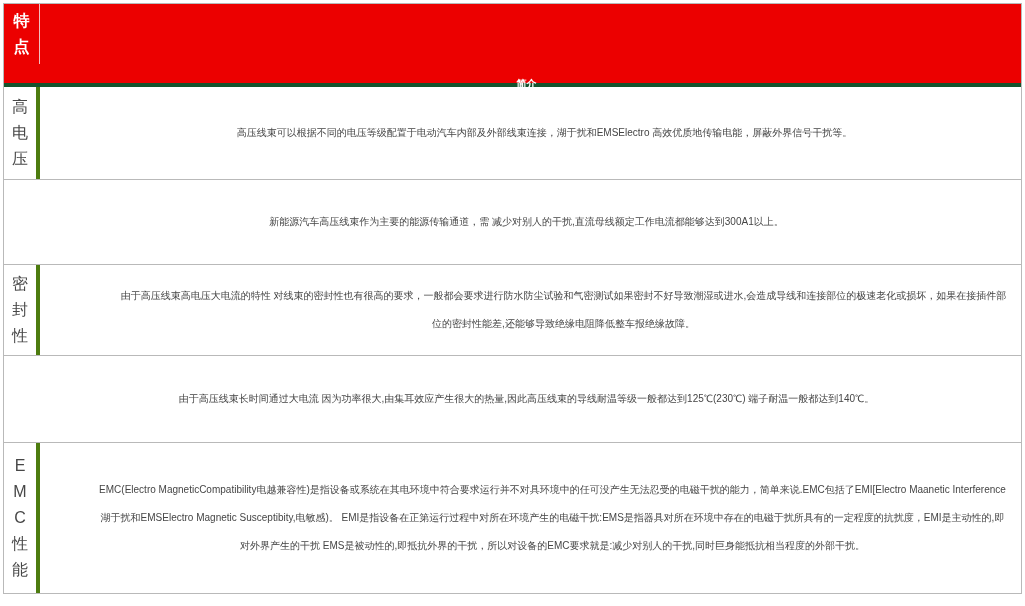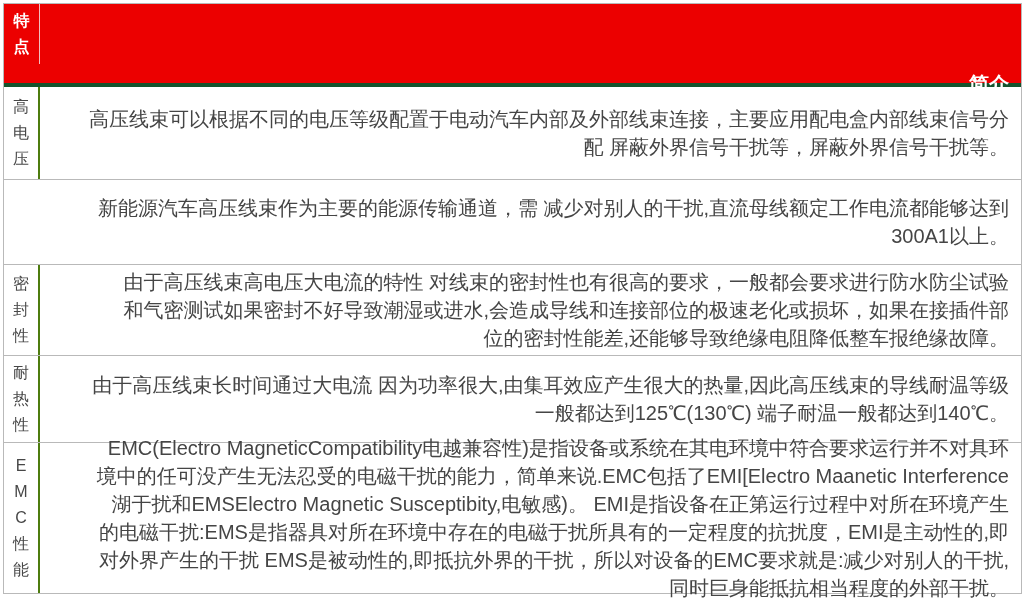--- a/index.html
+++ b/index.html
@@ -19,21 +19,21 @@
   .row {
     display: flex;
     align-items: stretch;
     border-bottom: 1px solid #b9b9b9;
     background: #ffffff;
   }
   .row:last-child { border-bottom: none; gap: 16px; }
   .label-cell {
     width: 36px;
     flex: 0 0 36px;
-    border-right: 2px solid #4d7c0f;
+    border-right: 4px solid #4d7c0f;
     display: flex;
     align-items: center;
     justify-content: center;
     text-align: center;
     padding: 4px 9px;
   }
   .label-text {
     font-size: 16px;
     line-height: 26px;
     color: #474747;
@@ -42,24 +42,24 @@
     text-align: center;
   }
   .desc-cell {
     flex: 1 1 auto;
     display: flex;
     align-items: center;
     justify-content: center;
     padding: 6px 12px;
   }
   .desc-text {
-    font-size: 20px;
+    font-size: 10px;
     line-height: 28px;
     color: #454545;
-    text-align: right;
+    text-align: center;
     width: 100%;
     margin-left: 28px;
   }
   
   .row.header {
     background: #ec0000;
     border-bottom: 4px solid #14532d;
     flex-direction: column;
   }
   .row.header .label-cell {
@@ -93,45 +93,42 @@
     <div class="desc-cell">
       <div class="desc-text">简介</div>
     </div>
   </div>
 
   <div class="row h-r0">
     <div class="label-cell">
       <div class="label-text">高电压</div>
     </div>
     <div class="desc-cell">
-      <div class="desc-text">高压线束可以根据不同的电压等级配置于电动汽车内部及外部线束连接，主要应用配电盒内部线束信号分配 屏蔽外界信号干扰等，屏蔽外界信号干扰等。</div>
+      <div class="desc-text">高压线束可以根据不同的电压等级配置于电动汽车内部及外部线束连接，湖于扰和EMSElectro 高效优质地传输电能，屏蔽外界信号干扰等。</div>
     </div>
   </div>
 
   <div class="row h-r1">
     <div class="desc-cell">
       <div class="desc-text">新能源汽车高压线束作为主要的能源传输通道，需 减少对别人的干扰,直流母线额定工作电流都能够达到300A1以上。</div>
     </div>
   </div>
 
   <div class="row h-r2">
     <div class="label-cell">
       <div class="label-text">密封性</div>
     </div>
     <div class="desc-cell">
       <div class="desc-text">由于高压线束高电压大电流的特性 对线束的密封性也有很高的要求，一般都会要求进行防水防尘试验和气密测试如果密封不好导致潮湿或进水,会造成导线和连接部位的极速老化或损坏，如果在接插件部位的密封性能差,还能够导致绝缘电阻降低整车报绝缘故障。</div>
     </div>
   </div>
 
   <div class="row h-r3">
-    <div class="label-cell">
-      <div class="label-text">耐热性</div>
-    </div>
     <div class="desc-cell">
-      <div class="desc-text">由于高压线束长时间通过大电流 因为功率很大,由集耳效应产生很大的热量,因此高压线束的导线耐温等级一般都达到125℃(130℃) 端子耐温一般都达到140℃。</div>
+      <div class="desc-text">由于高压线束长时间通过大电流 因为功率很大,由集耳效应产生很大的热量,因此高压线束的导线耐温等级一般都达到125℃(230℃) 端子耐温一般都达到140℃。</div>
     </div>
   </div>
 
   <div class="row h-r4">
     <div class="label-cell">
       <div class="label-text">EMC性能</div>
     </div>
     <div class="desc-cell">
       <div class="desc-text">EMC(Electro MagneticCompatibility电越兼容性)是指设备或系统在其电环境中符合要求运行并不对具环境中的任可没产生无法忍受的电磁干扰的能力，简单来说.EMC包括了EMI[Electro Maanetic Interference 湖于扰和EMSElectro Magnetic Susceptibity,电敏感)。 EMI是指设备在正第运行过程中对所在环境产生的电磁干扰:EMS是指器具对所在环境中存在的电磁于扰所具有的一定程度的抗扰度，EMI是主动性的,即对外界产生的干扰 EMS是被动性的,即抵抗外界的干扰，所以对设备的EMC要求就是:减少对别人的干扰,同时巨身能抵抗相当程度的外部干扰。</div>
     </div>

